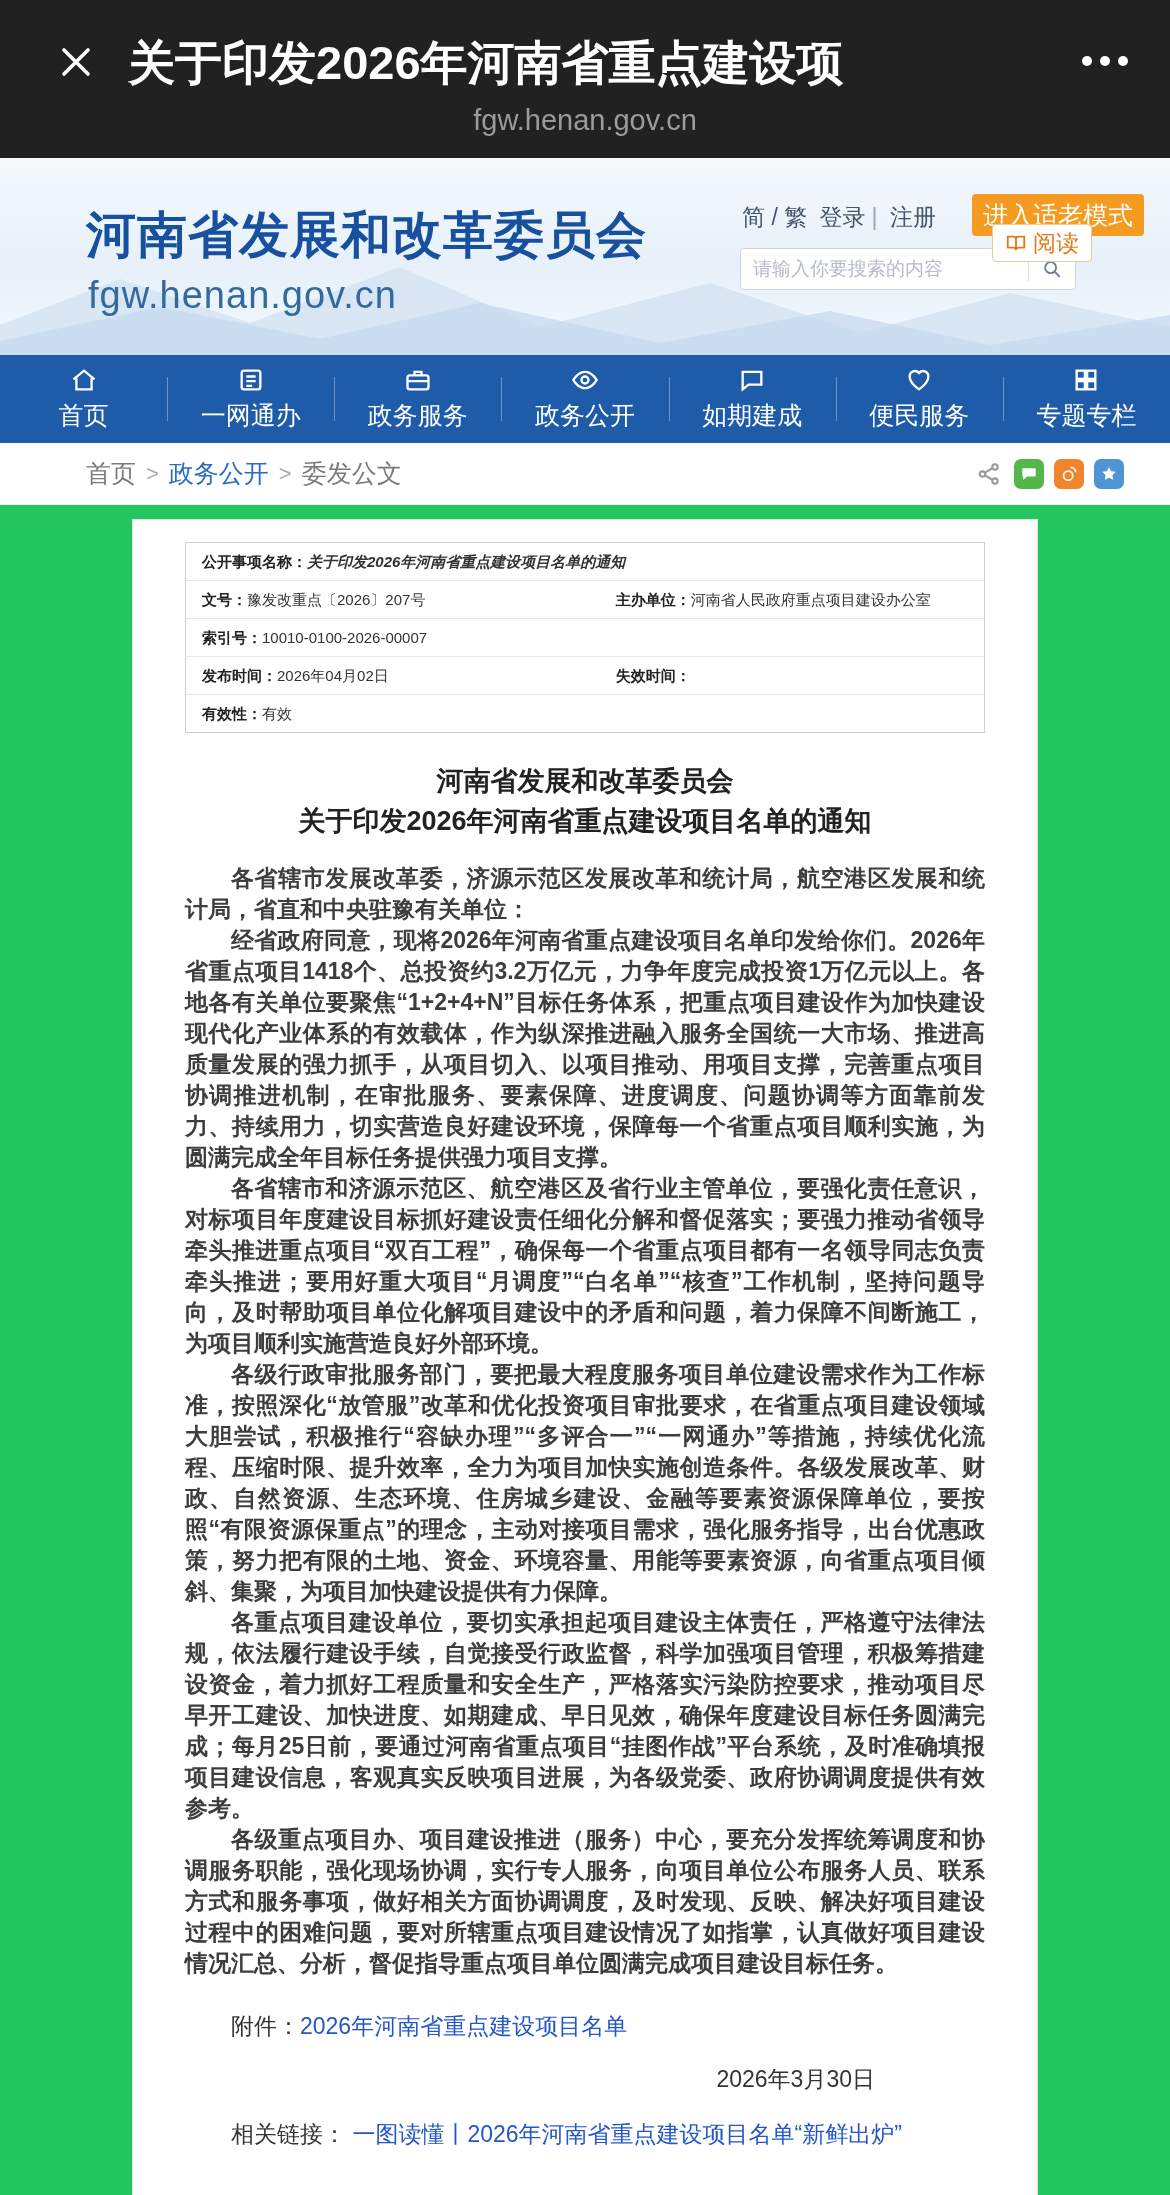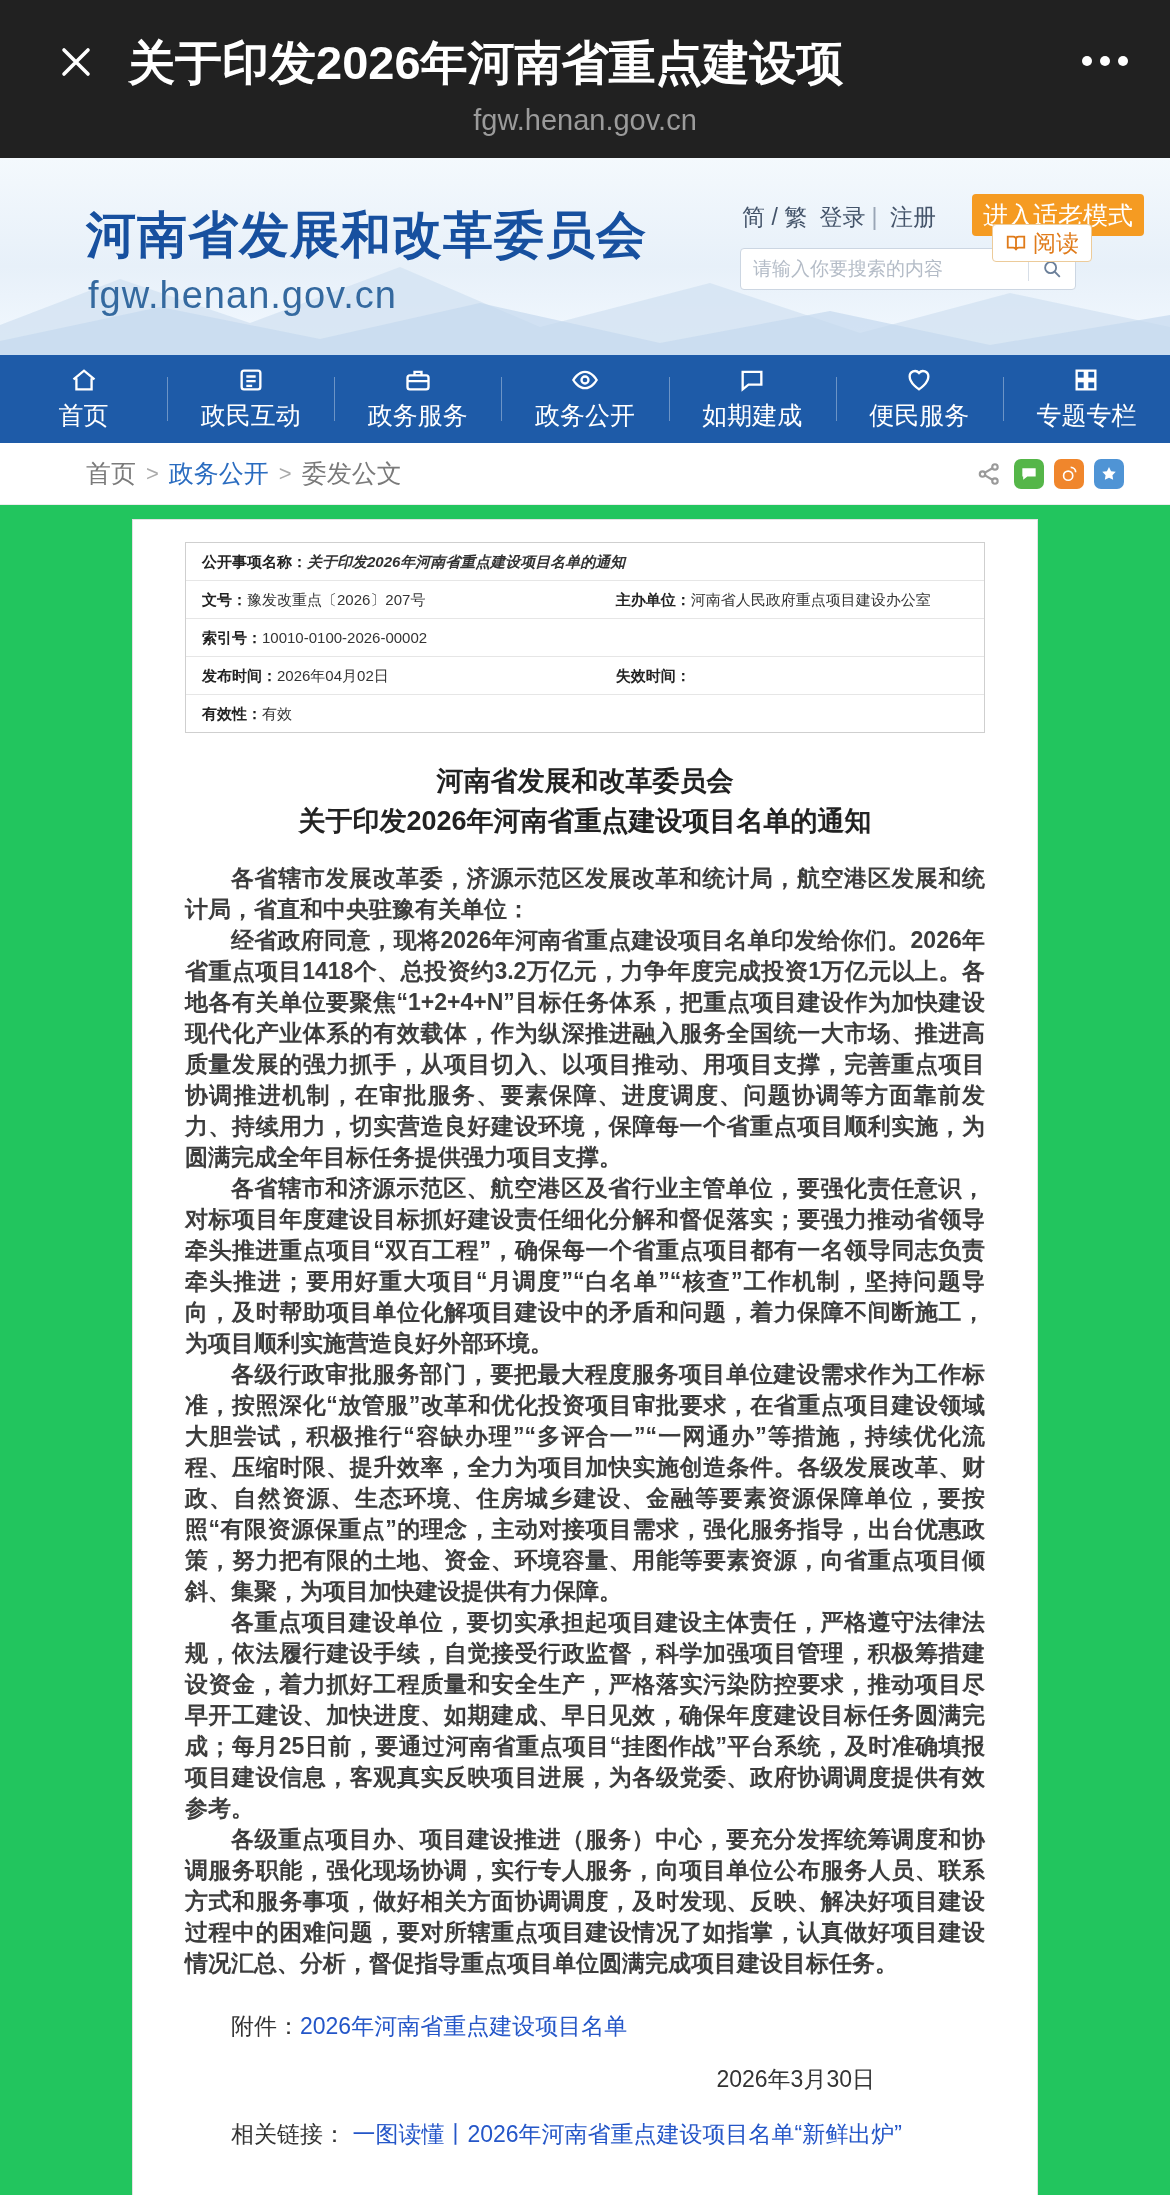--- a/index.html
+++ b/index.html
@@ -136,21 +136,21 @@
         </span>
       <span class="nav-label">首页</span>
     </div>
     <div class="nav-item">
       <span class="nav-icon">
           <svg viewBox="0 0 24 24" fill="none" stroke="#fff" stroke-width="2">
             <rect x="4" y="4" width="16" height="16" rx="2"></rect>
             <path d="M8 9h8M8 13h8M8 17h5"></path>
           </svg>
         </span>
-      <span class="nav-label">政民互动</span>
+      <span class="nav-label">一网通办</span>
     </div>
     <div class="nav-item">
       <span class="nav-icon">
           <svg viewBox="0 0 24 24" fill="none" stroke="#fff" stroke-width="2">
             <rect x="3" y="8" width="18" height="12" rx="2"></rect>
             <path d="M9 8V5h6v3M3 13h18"></path>
           </svg>
         </span>
       <span class="nav-label">政务服务</span>
     </div>
@@ -238,21 +238,21 @@
         <div class="meta-row">
           <div class="meta-cell left">
             <span class="meta-label">文号：</span><span class="meta-value">豫发改重点〔2026〕207号</span>
           </div>
           <div class="meta-cell right">
             <span class="meta-label">主办单位：</span><span class="meta-value">河南省人民政府重点项目建设办公室</span>
           </div>
         </div>
         <div class="meta-row">
           <div class="meta-cell left">
-            <span class="meta-label">索引号：</span><span class="meta-value">10010-0100-2026-00002</span>
+            <span class="meta-label">索引号：</span><span class="meta-value">10010-0100-2026-00007</span>
           </div>
         </div>
         <div class="meta-row">
           <div class="meta-cell left">
             <span class="meta-label">发布时间：</span><span class="meta-value">2026年04月02日</span>
           </div>
           <div class="meta-cell right">
             <span class="meta-label">失效时间：</span><span class="meta-value"></span>
           </div>
         </div>

